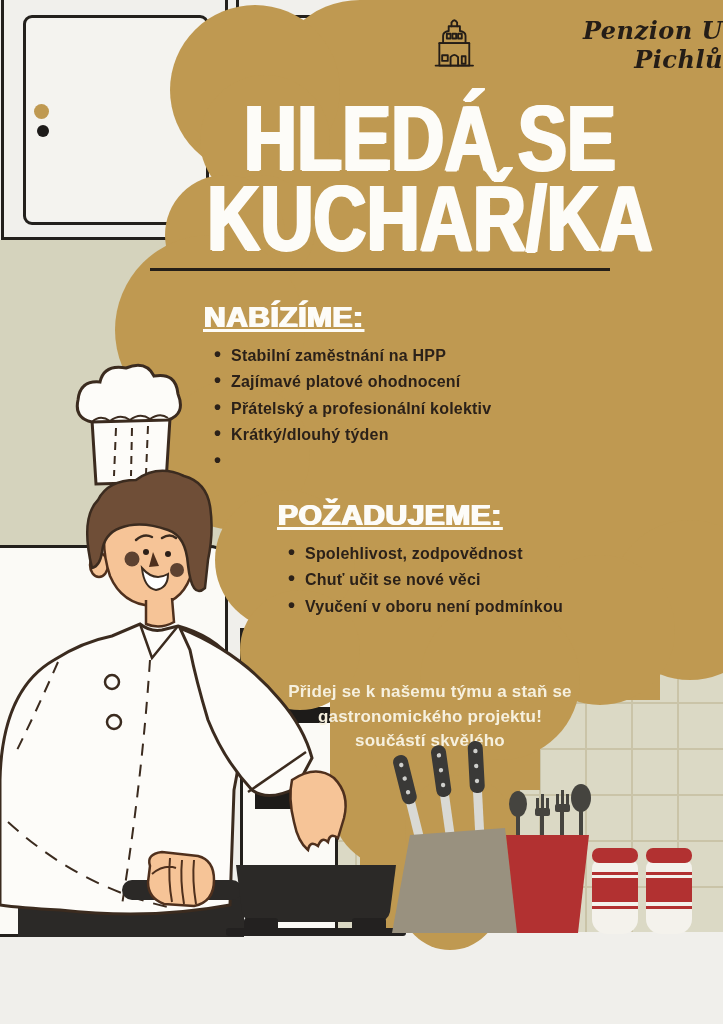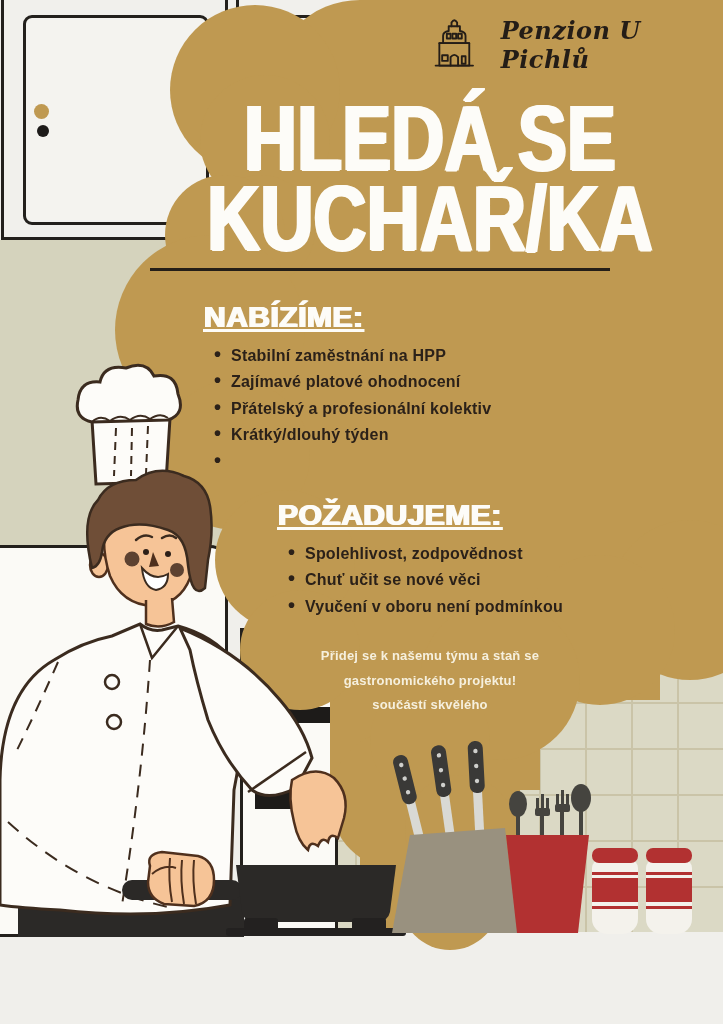--- a/index.html
+++ b/index.html
@@ -23,40 +23,40 @@
   .oven .b2{position:absolute;left:-2px;top:76px;width:98px;height:16px;background:#1d1b19;}
   .oven .b3{position:absolute;left:12px;top:92px;width:36px;height:86px;background:#1d1b19;}
 
   
   .cloud-piece{position:absolute;background:#bf9951;}
   .round{border-radius:50%;}
 
   
   .logo{position:absolute;left:430px;top:16px;display:flex;align-items:center;}
   .logo-text{font-family:"DejaVu Serif",serif;font-style:italic;font-weight:bold;
-    font-size:24px;color:#241d17;margin-left:22px;letter-spacing:0.5px;}
+    font-size:24px;color:#241d17;margin-left:22px;letter-spacing:0.5px;text-align:right;}
 
   
   .title{position:absolute;left:140px;top:98px;width:580px;text-align:center;
     transform:scaleX(0.80);transform-origin:center;color:#fdfcf8;
     font-weight:bold;font-size:92px;line-height:80px;letter-spacing:0;
     text-shadow:2px 0 0 #fdfcf8,-2px 0 0 #fdfcf8,0 1px 0 #fdfcf8;}
   .title-underline{position:absolute;left:150px;top:268px;width:460px;height:3px;background:#241e18;}
 
   
   .section{position:absolute;color:#2b2119;}
   .section-heading{color:#fdfcf8;font-weight:bold;font-size:30px;letter-spacing:0.5px;
     text-shadow:1px 0 0 #fdfcf8,-1px 0 0 #fdfcf8;margin:0 0 8px 6px;text-decoration:underline;}
   .bullet-row{display:flex;align-items:baseline;line-height:25.4px;}
   .bullet-dot{font-size:20px;font-weight:bold;margin:0 10px 0 16px;}
   .bullet-text{font-size:16px;font-weight:bold;letter-spacing:0.2px;}
 
   
-  .pitch{position:absolute;left:258px;top:644px;width:344px;text-align:center;
-    color:#f6f0de;font-size:13px;font-weight:bold;line-height:24.5px;letter-spacing:0.2px;}
+  .pitch{position:absolute;left:258px;top:680px;width:344px;text-align:center;
+    color:#f6f0de;font-size:17px;font-weight:bold;line-height:24.5px;letter-spacing:0.2px;}
 
   
   .jar{position:absolute;width:46px;height:86px;}
   .jar .lid{position:absolute;left:0;top:0;width:46px;height:15px;background:#b23131;border-radius:7px;}
   .jar .body{position:absolute;left:0;top:12px;width:46px;height:74px;background:#f4f2ec;
     border-radius:8px 8px 15px 15px;overflow:hidden;}
   .jar .s1{position:absolute;left:0;top:12px;width:46px;height:3px;background:#b23131;}
   .jar .band{position:absolute;left:0;top:18px;width:46px;height:24px;background:#b23131;}
   .jar .s2{position:absolute;left:0;top:46px;width:46px;height:3px;background:#b23131;}
 

